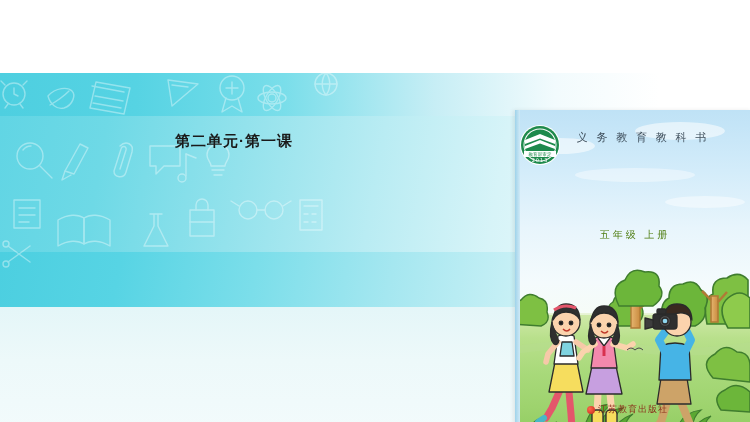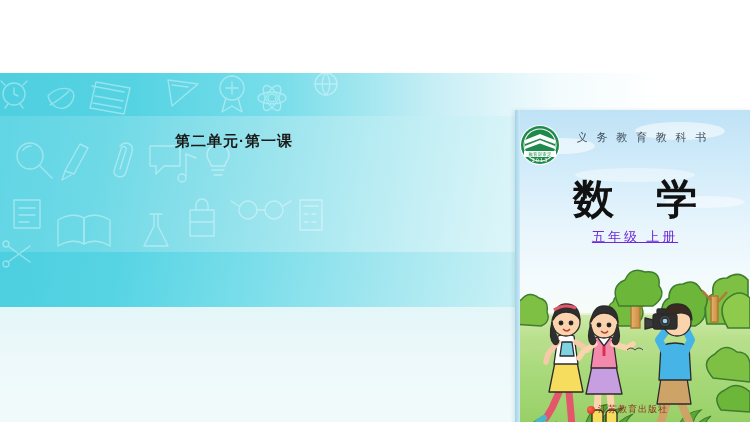--- a/index.html
+++ b/index.html
@@ -106,22 +106,22 @@
     text-align:center;
     font-family:"Liberation Serif","DejaVu Serif",serif;
     font-size:41px;font-weight:bold;color:#111;
     letter-spacing:16px;text-indent:16px;
     z-index:5;white-space:nowrap;
   }
   .bk-grade{
     position:absolute;left:40px;top:118px;width:160px;
     text-align:center;
     font-family:"Liberation Serif","DejaVu Serif",serif;
-    font-size:13px;color:#6d28d9;letter-spacing:3px;
-    z-index:5;white-space:nowrap;text-decoration:underline;
+    font-size:10px;color:#4d7c0f;letter-spacing:3px;
+    z-index:5;white-space:nowrap;
   }
   .bk-publisher{
     position:absolute;left:72px;top:293px;
     font-family:Liberation Serif, serif;
     font-size:9px;color:#8b2f1a;letter-spacing:1px;
     z-index:7;white-space:nowrap;
     display:flex;align-items:center;gap:3px;
   }
   .pub-dot{
     width:8px;height:8px;border-radius:50%;
@@ -280,21 +280,20 @@
       <circle cx="21" cy="21" r="16.5" fill="#ffffff"></circle>
       <circle cx="21" cy="21" r="15.5" fill="#1e8a4c"></circle>
       <path d="M6 16 L21 10 L36 16 L36 20 L21 14.5 L6 20 Z" fill="#ffffff"></path>
       <path d="M6 22 L21 16 L36 22 L36 25 L21 19.5 L6 25 Z" fill="#ffffff"></path>
       <rect x="5" y="27" width="32" height="6" fill="#ffffff"></rect>
       <text x="21" y="31.6" font-family="DejaVu Sans, sans-serif" font-size="4.6" fill="#1e8a4c" text-anchor="middle">教育部审定</text>
       <text x="21" y="38.2" font-family="DejaVu Sans, sans-serif" font-size="5" fill="#ffffff" text-anchor="middle" letter-spacing="1">2013</text>
     </svg>
 
     <div class="bk-header">义 务 教 育 教 科 书</div>
-    <div class="bk-title">数 学</div>
     <div class="bk-grade">五年级  上册</div>
 
     <svg class="art" viewBox="0 0 235 332">
       <defs>
         <linearGradient id="trunk" x1="0" y1="0" x2="1" y2="0">
           <stop offset="0" stop-color="#e6b570"></stop>
             <stop offset="1" stop-color="#c98b3f"></stop>
         </linearGradient>
       </defs>
 

